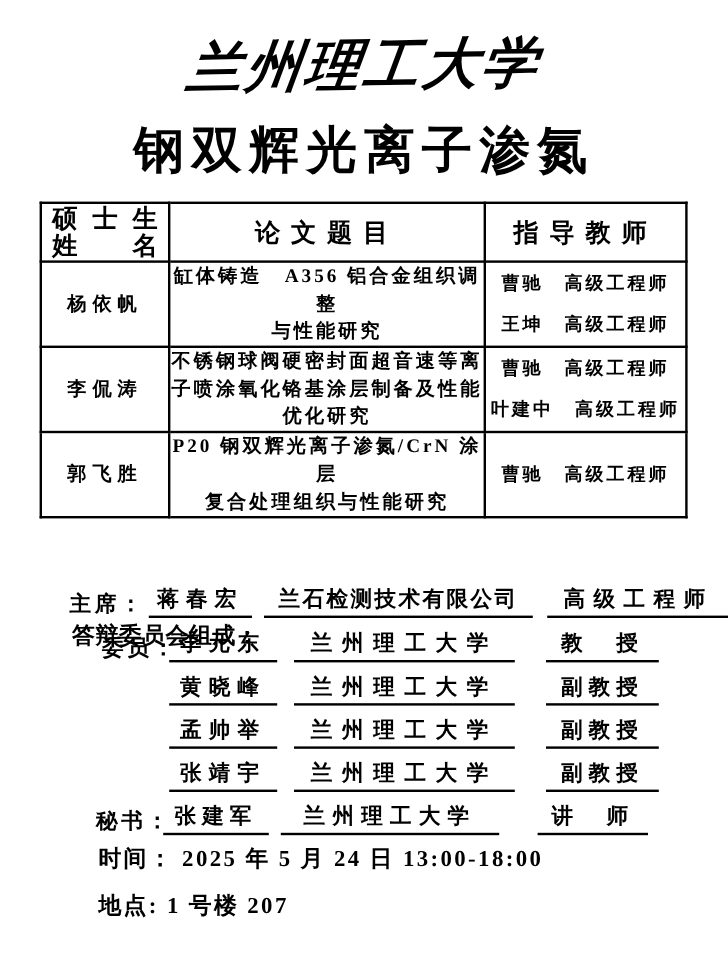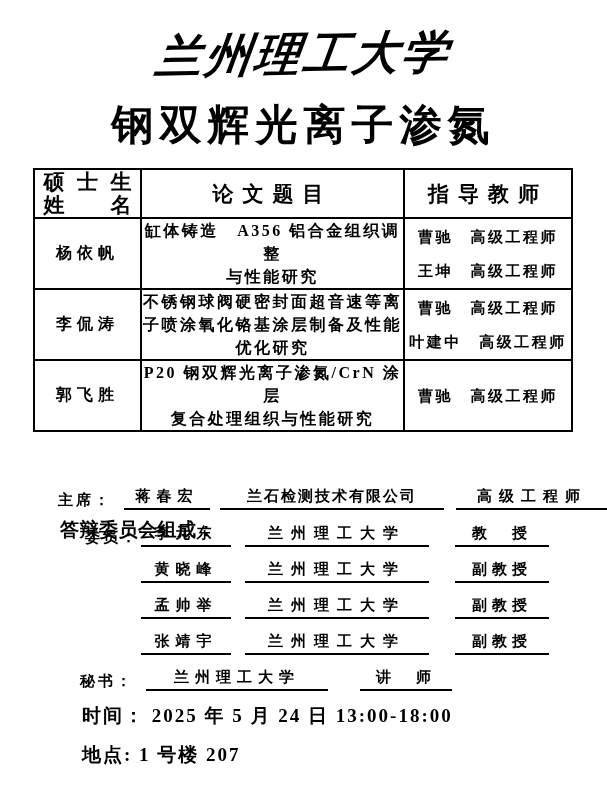--- a/index.html
+++ b/index.html
@@ -44,21 +44,21 @@
 
   td.name-cell    { font-size:16px; letter-spacing:5px; }
   td.title-cell   { font-size:16px; letter-spacing:2.5px; line-height:23px; }
   td.advisor-cell { font-size:15px; letter-spacing:2.5px; }
   .stack { display:flex; flex-direction:column; justify-content:center; gap:18px; }
   .stack > div { line-height:16px; }
 
   
   .heading { position:absolute; left:60px; top:473px; font-size:19px; letter-spacing:0.5px;margin-top:44px; }
 
-  .cline { position:absolute; display:flex; align-items:flex-end; font-size:15px; white-space:nowrap;font-family:Liberation Mono, monospace; }
+  .cline { position:absolute; display:flex; align-items:flex-end; font-size:18px; white-space:nowrap;font-family:Liberation Mono, monospace; }
   .clabel  { letter-spacing:3px; margin-right:6px; }
   .lblbox  { width:60px; }   
   .lblbox2 { width:50px;text-align:right; }   
   .u { border-bottom:2px solid #000; padding-bottom:2px; text-align:center; }
 
   .chair-name  { width:86px;  letter-spacing:6px; }
   .chair-affil { width:224px; letter-spacing:2px; margin-left:10px; }
   .chair-title { width:152px; letter-spacing:7px; margin-left:12px; }
 
   .mem-name  { width:90px;  letter-spacing:6px; }
@@ -190,20 +190,21 @@
 
   <div class="cline pos-m3">
     <span class="clabel lblbox2"></span>
     <span class="u mem-name">张靖宇</span>
     <span class="u mem-affil">兰州理工大学</span>
     <span class="u mem-title">副教授</span>
   </div>
 
   <div class="cline pos-sec">
     <span class="clabel lblbox2">秘书：</span>
+    <span class="u sec-name">张建军</span>
     <span class="u sec-affil">兰州理工大学</span>
     <span class="u sec-title">讲　师</span>
   </div>
 
   <div class="fline pos-time">
     <span>时间：</span>
     <span>2025 年 5 月 24 日 13:00-18:00</span>
   </div>
 
   <div class="fline pos-loc">

